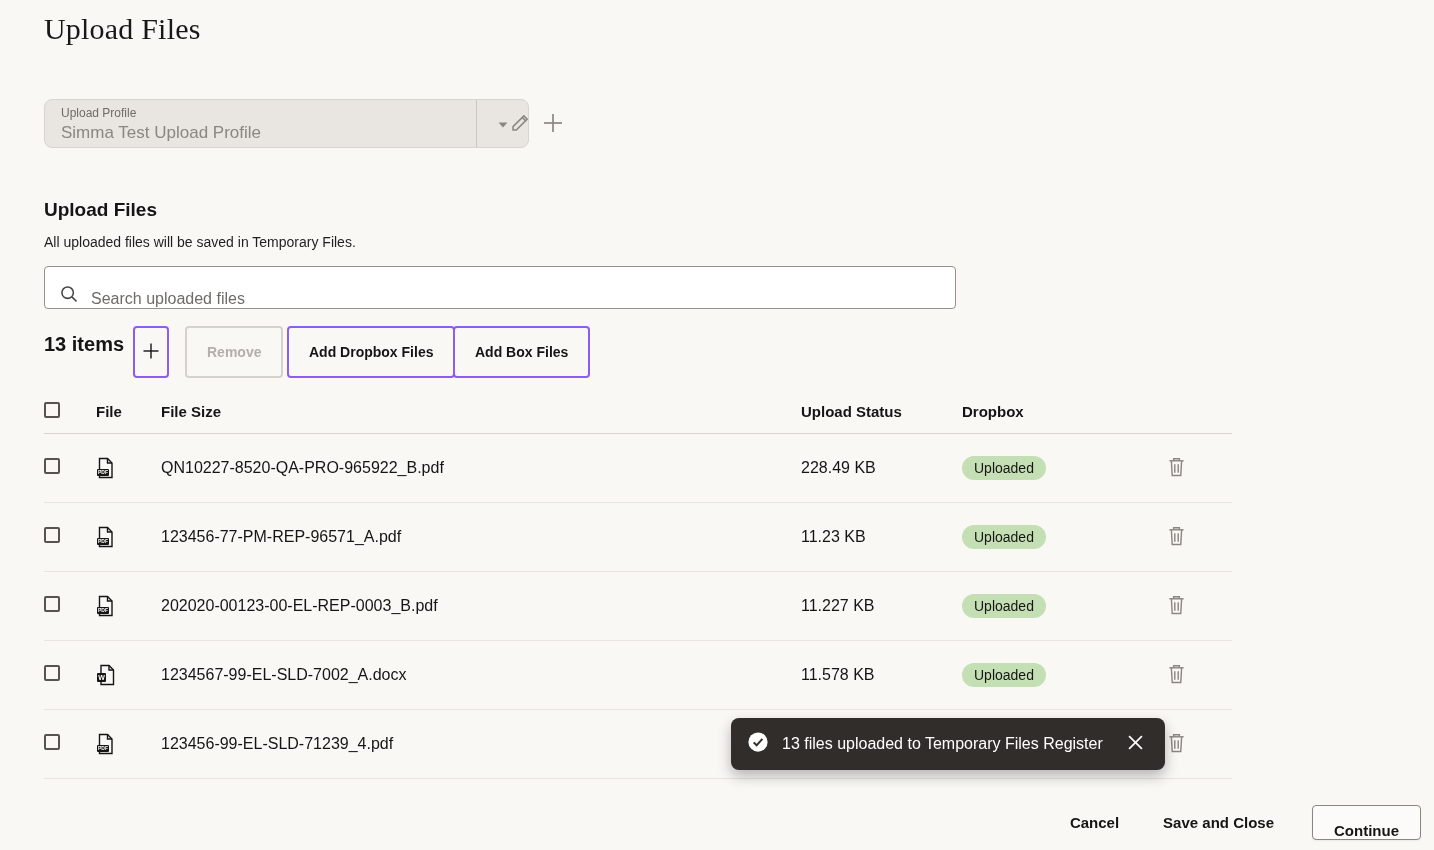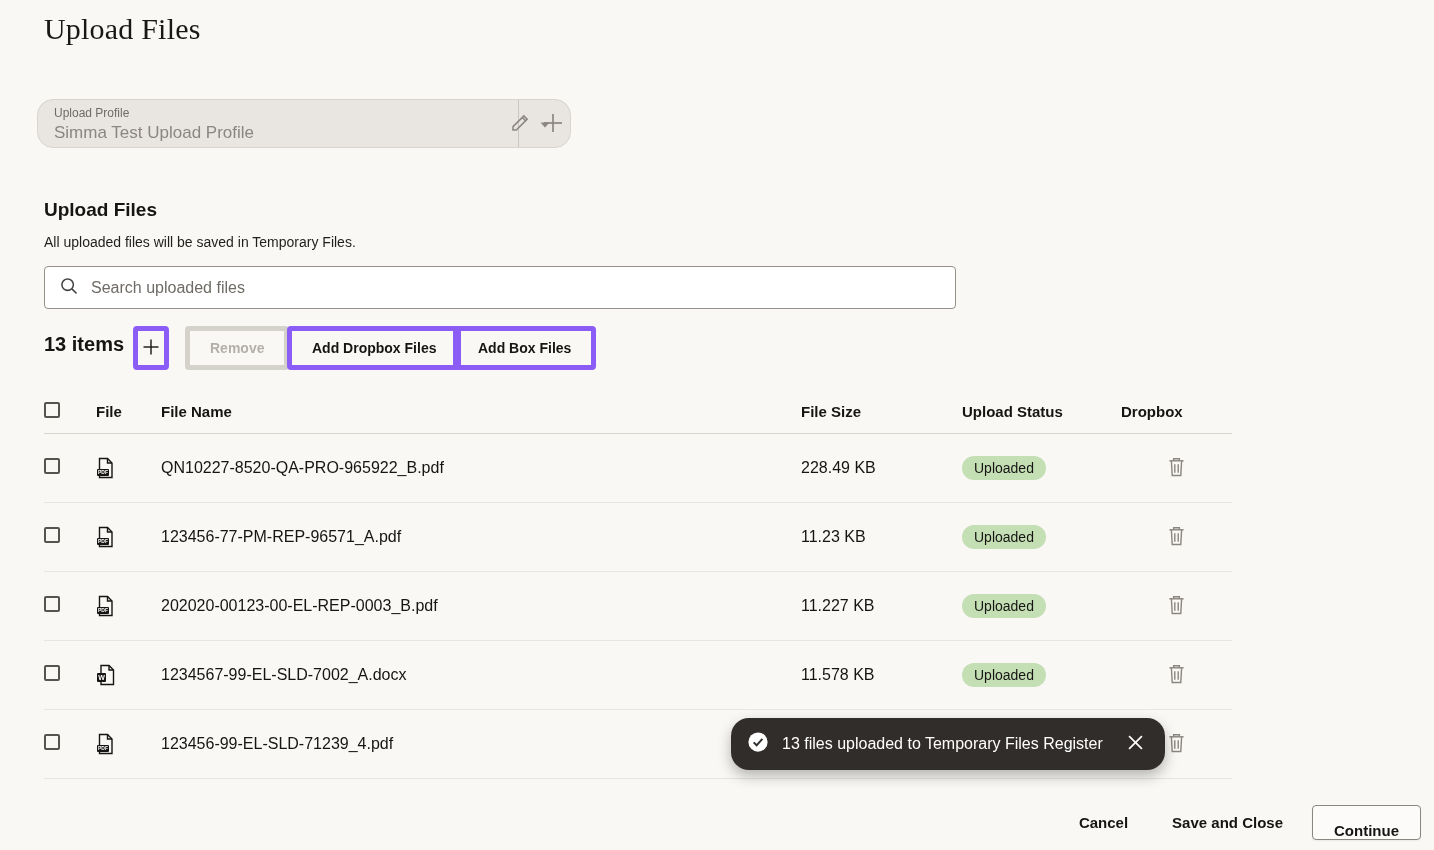--- a/index.html
+++ b/index.html
@@ -16,24 +16,24 @@
   
   .page-title {
     left: 44px; top: 12px;
     font-family: "Liberation Serif", "DejaVu Serif", serif;
     font-size: 30px; font-weight: 500; letter-spacing: .2px;
     color: #1a1816;
   }
 
   
   .profile-control {
-    left: 37px; top: 99px; width: 534px; height: 49px;
+    left: 44px; top: 99px; width: 485px; height: 49px;
     background: #e9e6e2;
     border: 1px solid #d8d4cf;
-    border-radius: 16px;
+    border-radius: 8px;
     display: flex;
   }
   .profile-main { flex: 1; padding: 6px 0 0 16px; overflow: hidden; }
   .profile-label { font-size: 12px; color: #6f6b66; line-height: 15px; }
   .profile-value { font-size: 17px; color: #8a8680; line-height: 22px; margin-top: 1px; white-space: nowrap; }
   .profile-arrow-section {
     width: 52px; border-left: 1px solid #c9c5c0;
     display: flex; align-items: center; justify-content: center;
     cursor: pointer;
   }
@@ -45,34 +45,34 @@
   .plus-icon-btn { left: 539px; top: 110px; width: 28px; height: 28px; }
 
   
   .section-heading { left: 44px; top: 199px; font-size: 19px; font-weight: 700; }
   .section-subtitle { left: 44px; top: 234px; font-size: 14px; color: #211f1d; }
 
   
   .search-box {
     left: 44px; top: 266px; width: 912px; height: 43px;
     background: #ffffff; border: 1px solid #95918b; border-radius: 4px;
-    display: flex; align-items: center; padding: 0 14px;
+    display: flex; align-items: flex-end; padding: 0 14px;
   }
   .search-box svg { flex: 0 0 auto; }
   .search-input {
     flex: 1; border: none; outline: none; background: transparent;
     font-family: inherit; font-size: 16px; color: #161513; margin-left: 12px;
   }
   .search-input::placeholder { color: #6f6b66; opacity: 1; }
 
   
   .toolbar-count { left: 44px; top: 326px; height: 36px; line-height: 36px; font-size: 20px; font-weight: 700; }
   .btn {
-    height: 44px; border-radius: 4px; background: transparent;
-    border: 5px solid #8b5cf6; font-family: inherit;
+    height: 52px; border-radius: 4px; background: transparent;
+    border: 2px solid #8b5cf6; font-family: inherit;
     font-size: 14px; font-weight: 700; color: #161513;
     display: inline-flex; align-items: center; justify-content: center;
     cursor: pointer; padding: 0 20px;
   }
   .btn:disabled, .btn.disabled { border-color: #d5d1cb; color: #b3afa9; cursor: default; }
   .plus-btn { left: 133px; top: 326px; width: 36px; padding: 0; }
   .remove-btn { left: 185px; top: 326px; }
   .dropbox-btn { left: 287px; top: 326px; }
   .box-btn { left: 453px; top: 326px; }
 
@@ -94,36 +94,36 @@
   .status-badge {
     display: inline-block; padding: 3px 12px; border-radius: 999px;
     background: var(--badge-bg, #c5dfb5); color: var(--badge-text, #161513);
     font-size: 14px; line-height: 18px;
   }
   .file-name { white-space: nowrap; overflow: hidden; text-overflow: ellipsis; }
 
   
   .toast {
     left: 731px; top: 718px; width: 434px; height: 52px;
-    background: var(--toast-bg, #312d2a); border-radius: 18px;
+    background: var(--toast-bg, #312d2a); border-radius: 8px;
     display: flex; align-items: center; padding: 0 16px;
     box-shadow: 0 6px 14px rgba(0,0,0,.28);
     z-index: 10;
   }
   .toast-message { color: #ffffff; font-size: 16px; margin-left: 13px; flex: 1; white-space: nowrap; }
   .toast-close-btn { width: 28px; height: 28px; margin-left: 6px; }
 
   
   .footer { right: 13px; top: 805px; display: flex; align-items: center; z-index: 11; }
   .text-btn {
     background: none; border: none; cursor: pointer; font-family: inherit;
     font-size: 15px; font-weight: 700; color: #161513; padding: 8px 2px;
   }
   .cancel-btn { margin-right: 40px; }
-  .save-close-btn { margin-right: 27px; }
+  .save-close-btn { margin-right: 36px; }
   .continue-btn {
     height: 35px; padding: 16px 21px; border: 1px solid #8a8680; border-radius: 4px;
     background: #fcfbf9; font-family: inherit; font-size: 15px; font-weight: 700;
     color: #161513; cursor: pointer; box-shadow: 0 1px 2px rgba(0,0,0,.06);
   }
 </style>
 </head>
 <body>
 
 <h1 class="abs page-title">Upload Files</h1>
@@ -181,21 +181,20 @@
   </span>
 </button>
 <button class="abs btn remove-btn disabled">Remove</button>
 <button class="abs btn dropbox-btn">Add Dropbox Files</button>
 <button class="abs btn box-btn">Add Box Files</button>
 
 <div class="abs files-table">
   <div class="trow thead">
     <div><span class="checkbox" style="display:inline-block"></span></div>
     <div>File</div>
-    <div>File Name</div>
     <div>File Size</div>
     <div>Upload Status</div>
     <div>Dropbox</div>
   </div>
   <div class="tbody">
   <div class="trow">
     <div><span class="checkbox" style="display:inline-block"></span></div>
     <div>
       <span>
         <svg width="18" height="22" viewBox="0 0 18 22" style="display:block">

